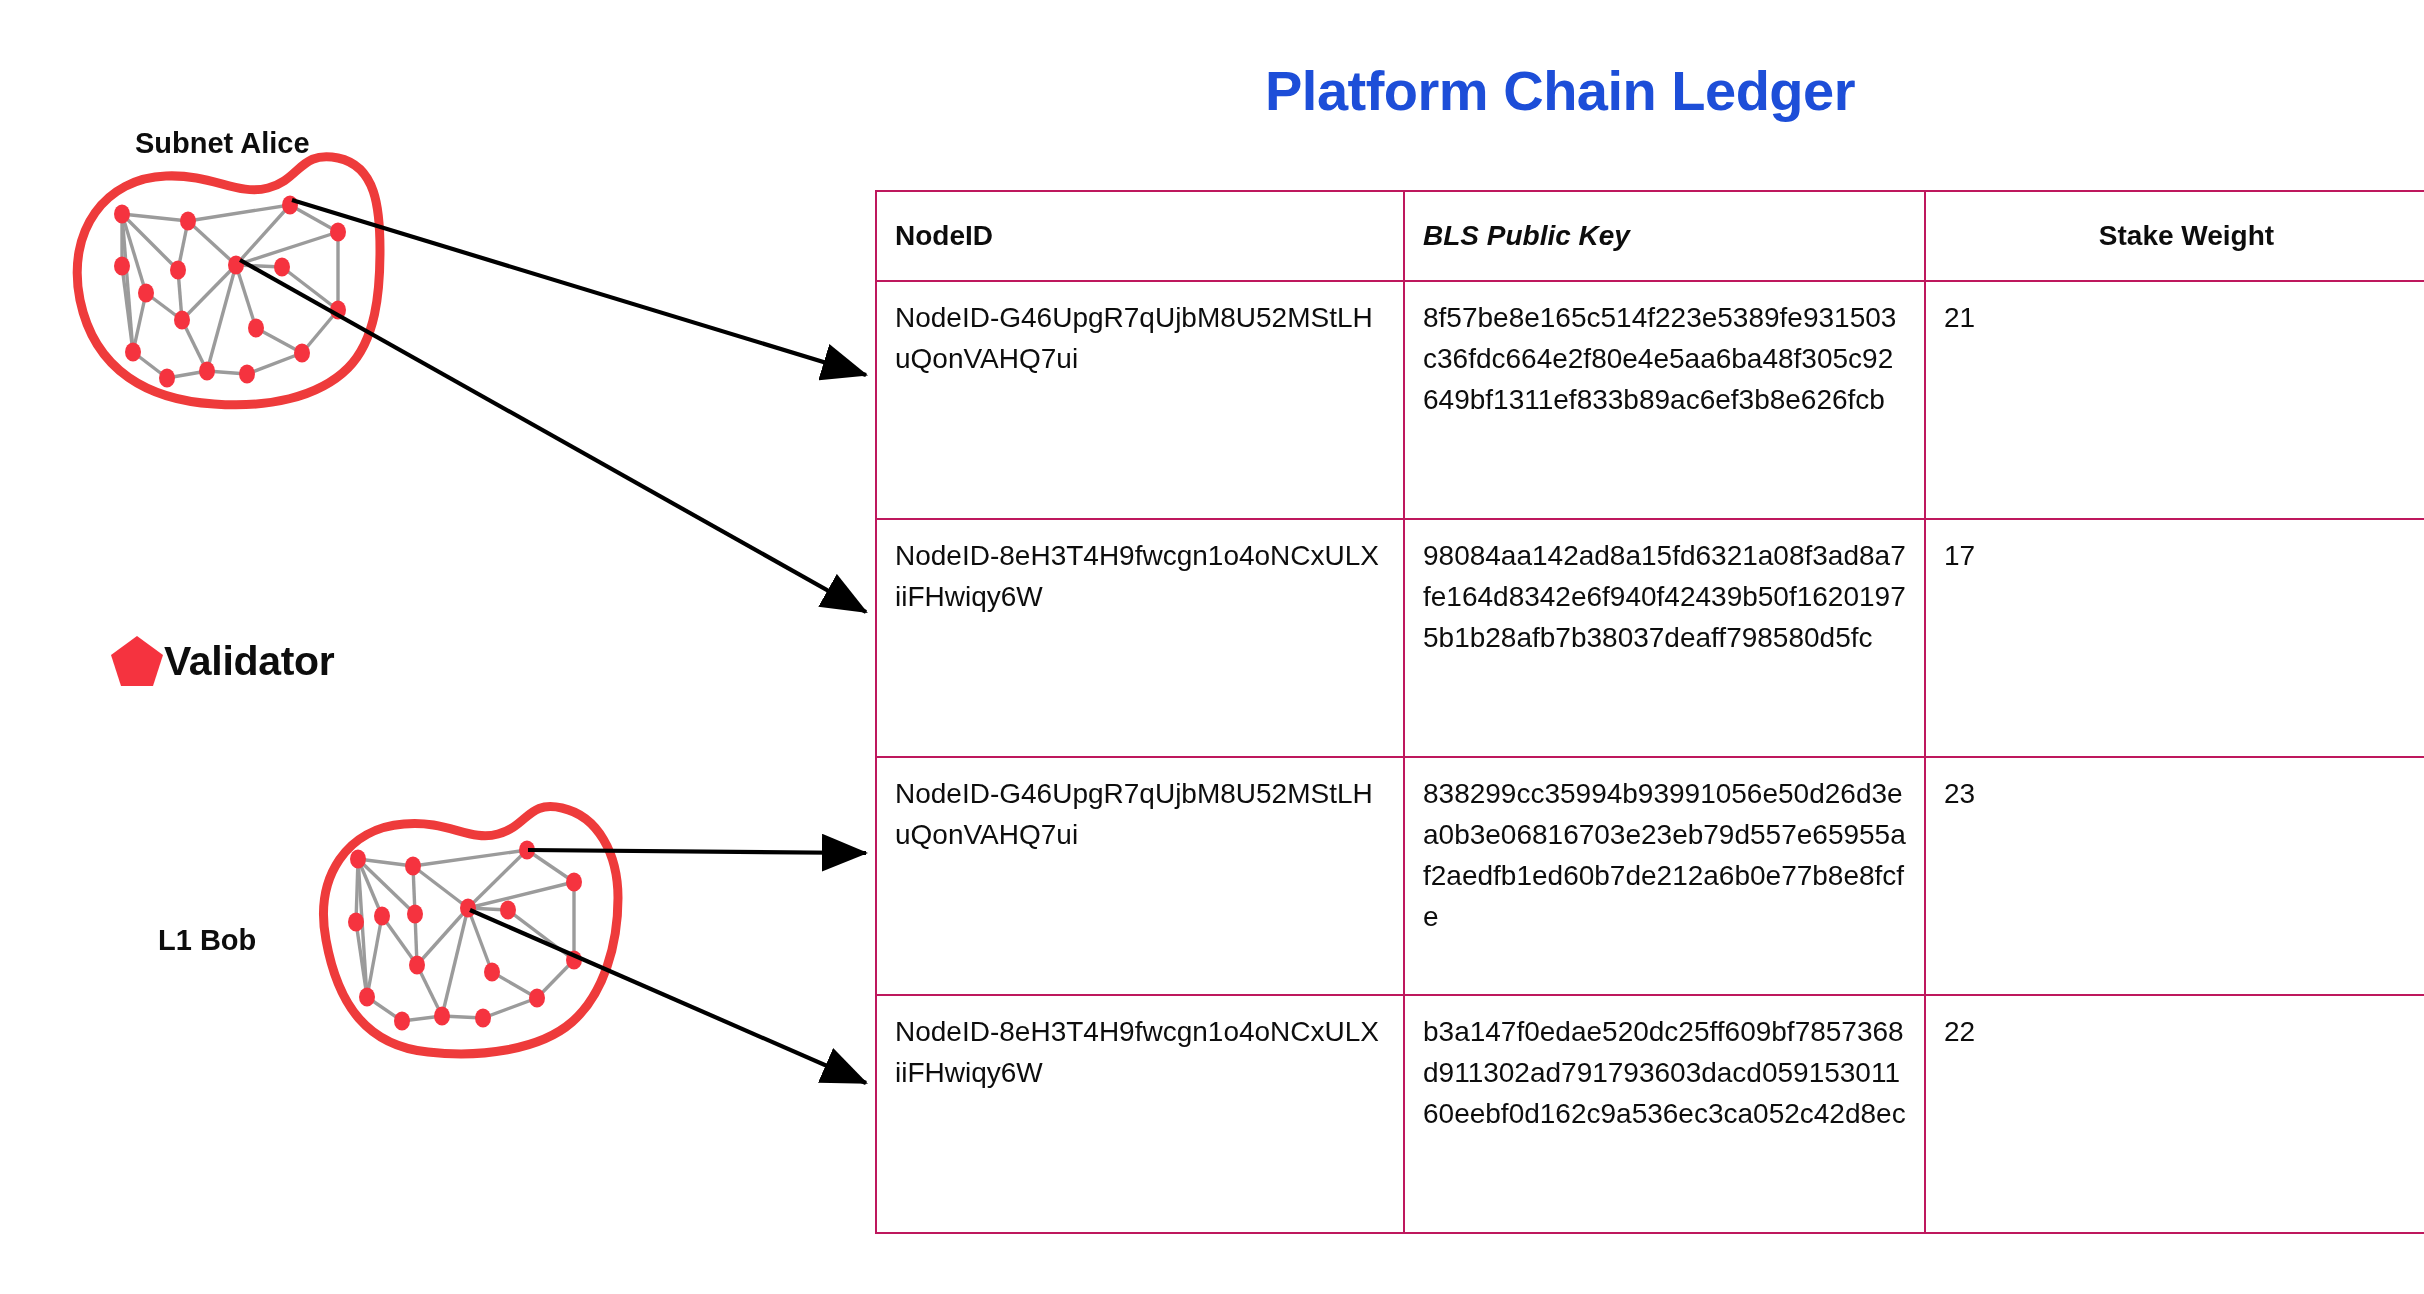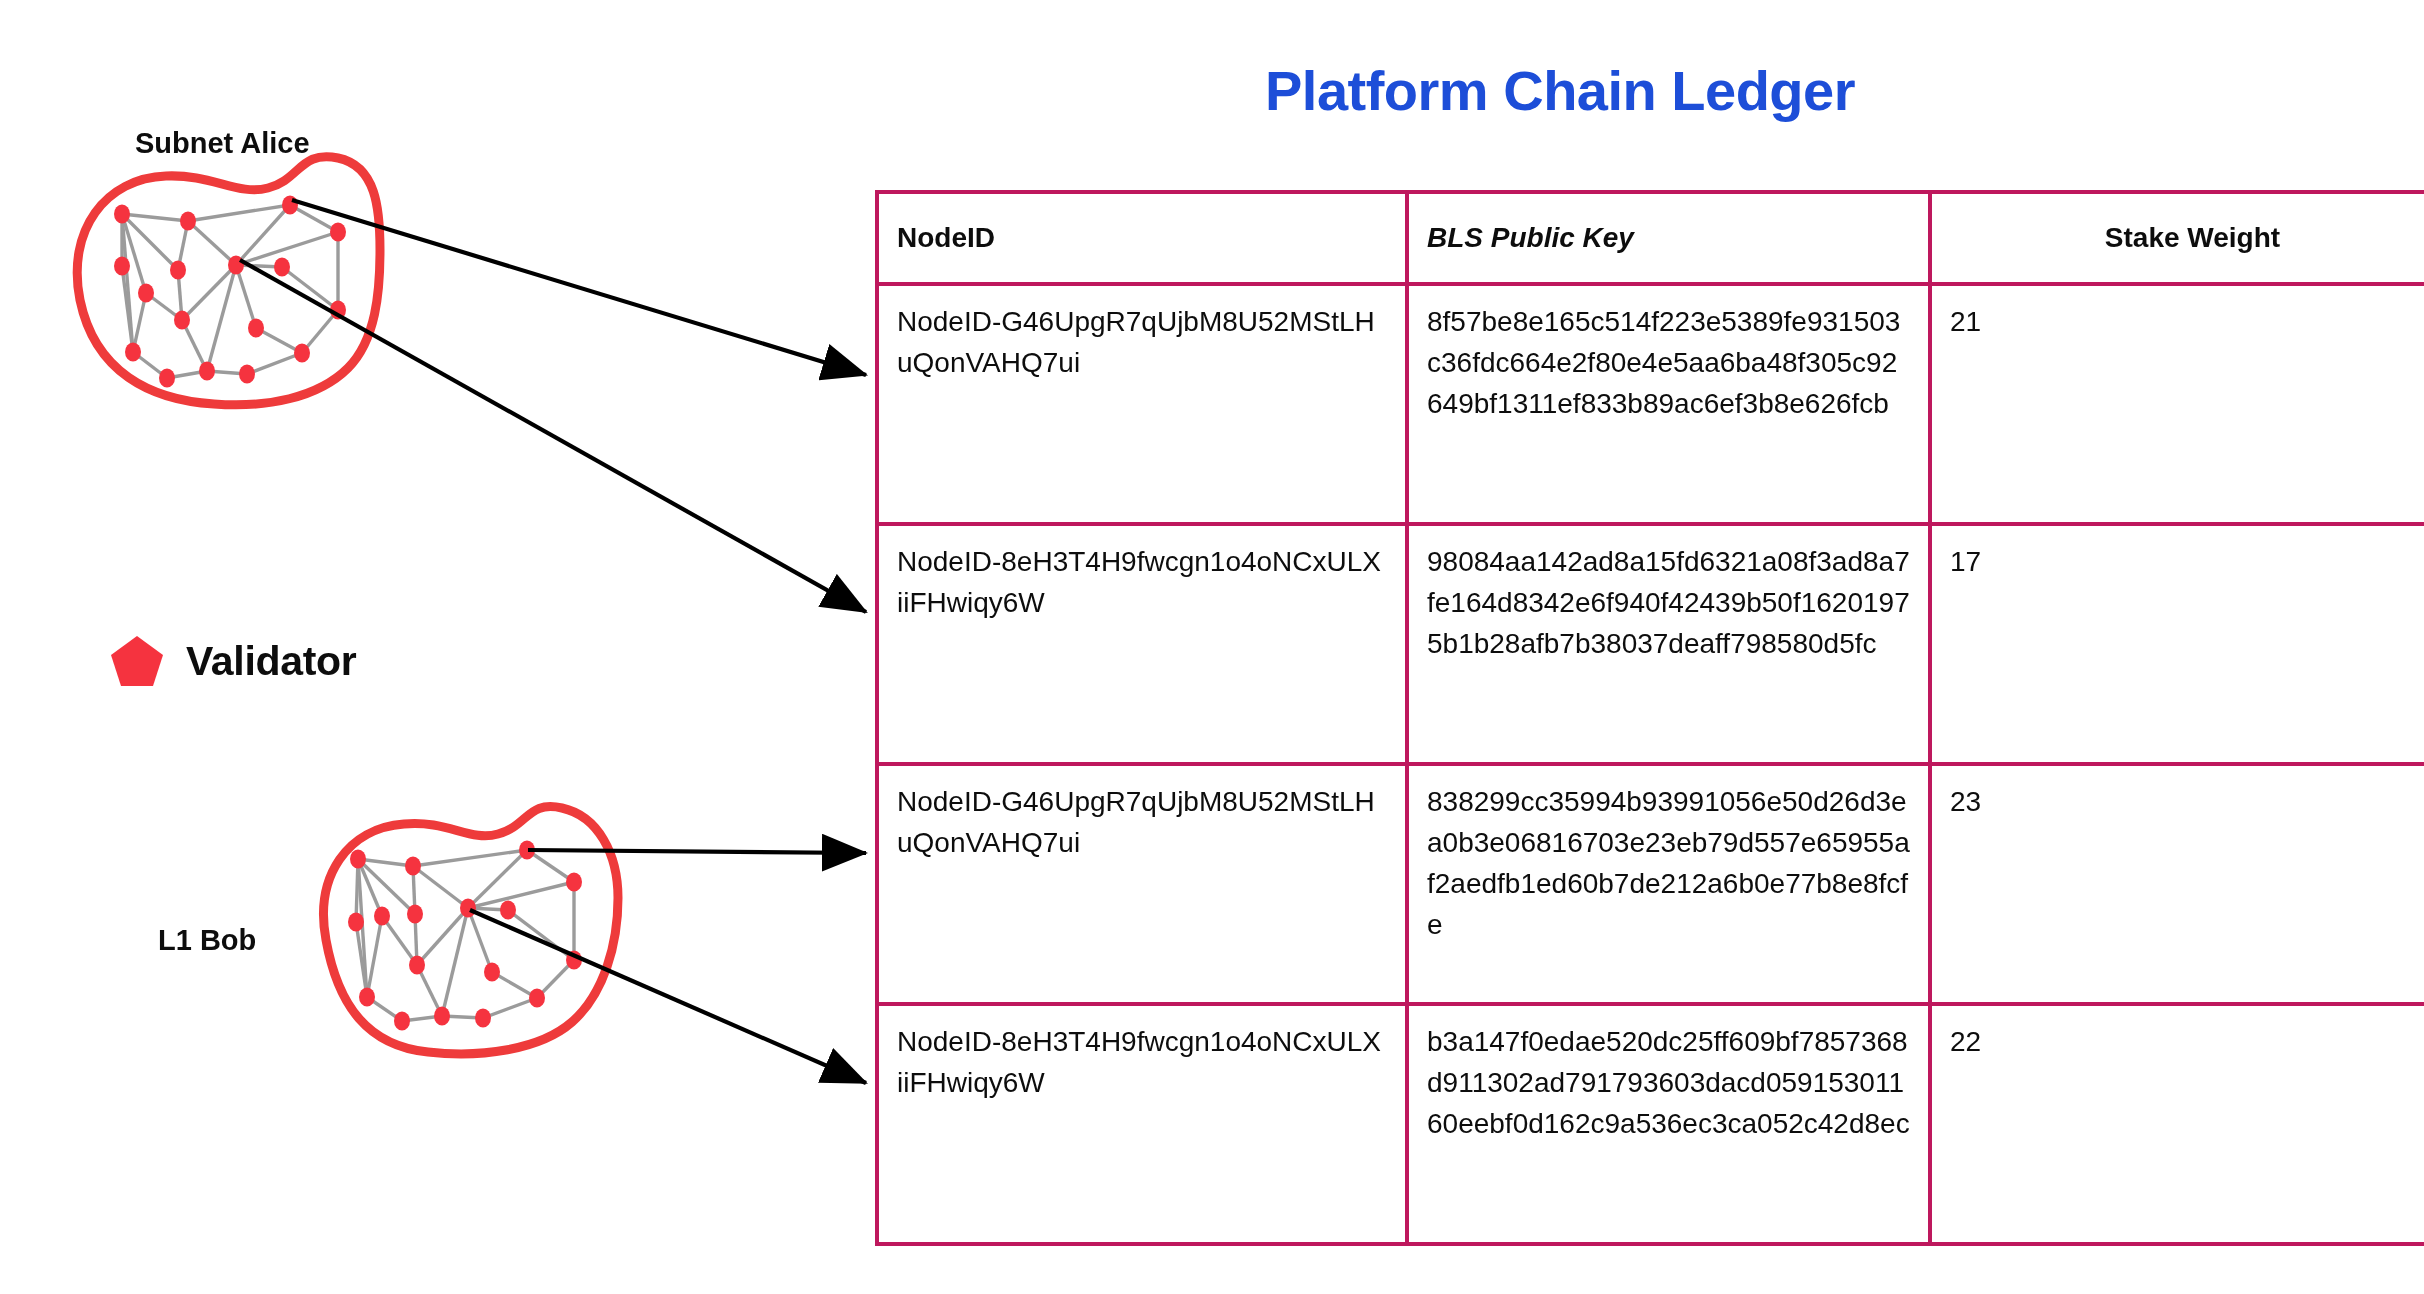--- a/index.html
+++ b/index.html
@@ -40,21 +40,20 @@
   #label-subnet-alice { left: 135px; top: 103px; margin-top: 24px; }
   #label-l1-bob       { left: 158px; top: 924px; }
 
   
   .legend {
     position: absolute;
     left: 110px;
     top: 635px;
     display: flex;
     align-items: center;
-    gap: 22px;
   }
   .legend-pentagon {
     width: 54px;
     height: 52px;
     display: block;
   }
   .legend-label {
     font-size: 41px;
     font-weight: bold;
     color: #0d0d0d;
@@ -76,21 +75,21 @@
     position: absolute;
     left: 875px;
     top: 190px;
     width: 1458px;
     border-collapse: collapse;
     table-layout: fixed;
     background: #ffffff;
   }
   .ledger-table th,
   .ledger-table td {
-    border: 4px solid #be185d;
+    border: 2px solid #be185d;
     vertical-align: top;
     padding: 16px 18px 20px 18px;
     font-size: 28px;
     line-height: 1.46;
     word-break: break-all;
     overflow-wrap: anywhere;
   }
   .ledger-table th {
     font-weight: bold;
     text-align: left;

